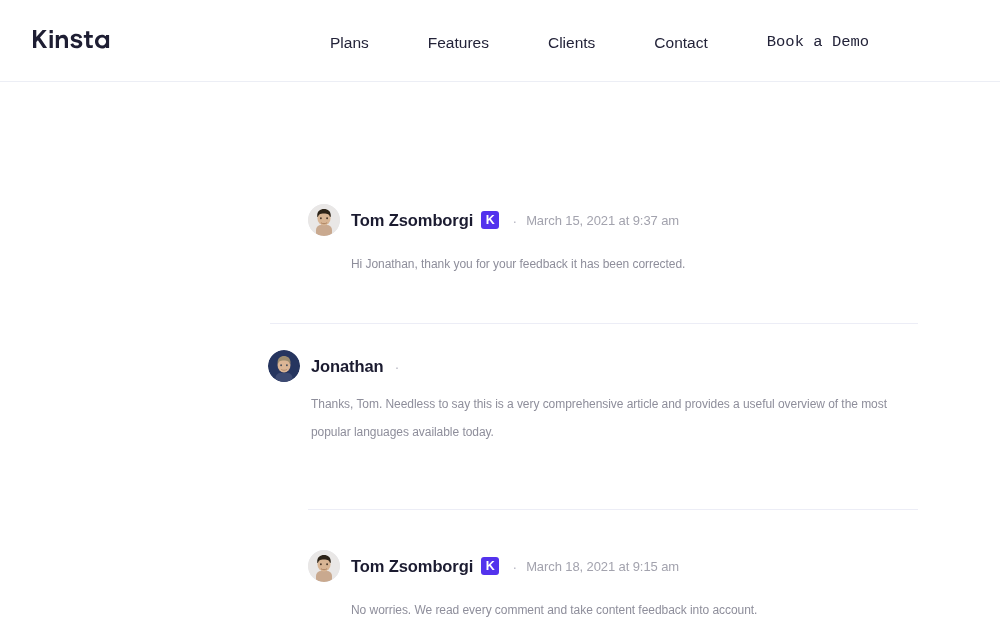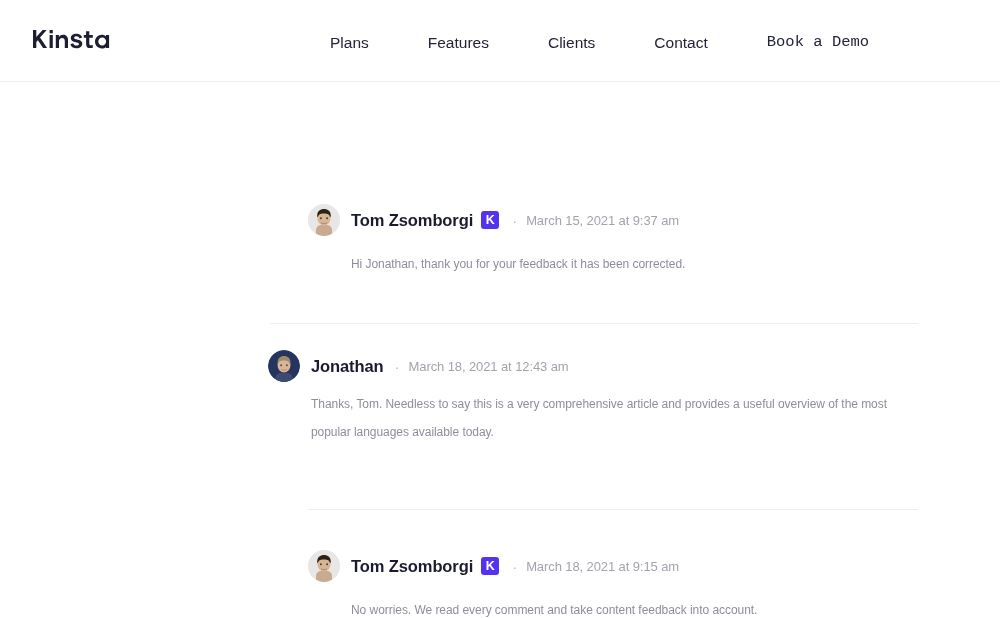--- a/index.html
+++ b/index.html
@@ -247,21 +247,20 @@
             <ellipse cx="16" cy="15" rx="6.5" ry="7.4" fill="#dcb595"></ellipse>
             <path d="M9.6 12.4c0-4.2 2.8-6.5 6.4-6.5s6.5 2.2 6.5 6.4c0 .9-.3 1.5-.6 1.5-.4 0-.6-1.6-1.6-2.4-1.2-1.0-2.9-1.0-4.4-1.0-1.7 0-3.5.1-4.6 1.1-.9.9-1.1 2.3-1.4 2.3-.3 0-.3-.5-.3-1.4z" fill="#9c8b6e"></path>
             <ellipse cx="13.1" cy="15.2" rx="0.8" ry="0.95" fill="#2d3a4f"></ellipse>
             <ellipse cx="18.9" cy="15.2" rx="0.8" ry="0.95" fill="#2d3a4f"></ellipse>
             <path d="M13.6 19.6c1.5 1.0 3.4 1.0 4.9 0" stroke="#b08a6b" stroke-width="0.9" fill="none" stroke-linecap="round"></path>
           </g>
         </svg>
       </span>
       <span class="author-name">Jonathan</span>
       <span class="meta-sep">·</span>
-      <span class="comment-date">March 18, 2021 at 12:43 am</span>
     </div>
     <div class="comment-body">
       <p>Thanks, Tom. Needless to say this is a very comprehensive article and provides a useful overview of the most popular languages available today.</p>
     </div>
   </article>
 
   <div class="divider" id="divider-2"></div>
 
   <article class="comment" id="comment-3">
     <div class="comment-head">

